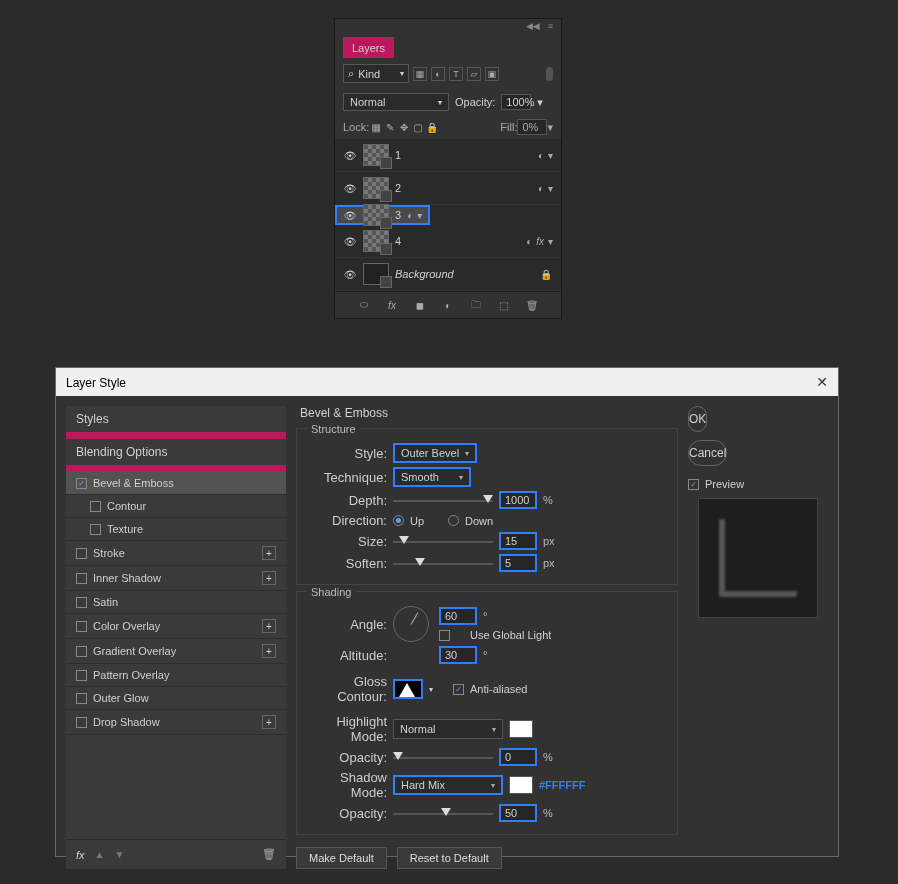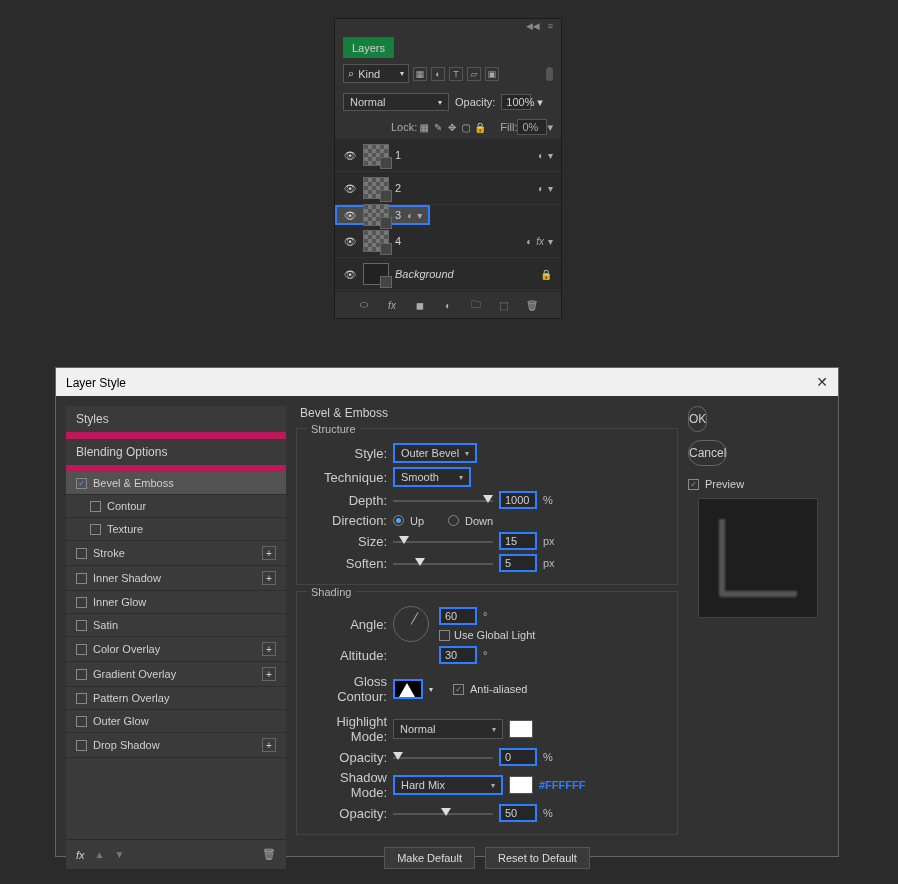--- a/index.html
+++ b/index.html
@@ -3,31 +3,31 @@
 <meta charset="utf-8">
 <style>
 * { box-sizing: border-box; margin: 0; padding: 0; font-family: Tahoma, Arial, sans-serif; }
 body { background: #2b2b2b; width: 898px; height: 884px; position: relative; color: #d0d0d0; font-size: 11px; }
 
 
 .layers-panel { position: absolute; left: 334px; top: 18px; width: 228px; background: #323232; border: 1px solid #1a1a1a; }
 .lp-head { display: flex; justify-content: flex-end; gap: 8px; padding: 2px 8px; background: #323232; }
 .lp-head span { font-size: 9px; color: #888; cursor: pointer; }
 .lp-tabs { display: flex; padding: 4px 8px 0; }
-.lp-tab { padding: 4px 8px; background: #15803d; border-top: 1px solid #555; border-left: 1px solid #555; border-right: 1px solid #555; font-size: 11px; }
+.lp-tab { padding: 4px 8px; background: #be185d; border-top: 1px solid #555; border-left: 1px solid #555; border-right: 1px solid #555; font-size: 11px; }
 .lp-filter { display: flex; align-items: center; gap: 4px; padding: 6px 8px; }
 .lp-filter-select { background: #2a2a2a; border: 1px solid #555; padding: 2px 4px; display: inline-flex; align-items: center; gap: 4px; width: 66px; }
 .lp-filter-select .chev { margin-left: auto; font-size: 8px; }
 .lp-filter .ficon { width: 14px; height: 14px; border: 1px solid #555; display: inline-flex; align-items: center; justify-content: center; font-size: 9px; color: #aaa; }
 .lp-filter .pill { width: 7px; height: 14px; border-radius: 4px; background: #555; margin-left: auto; }
 .lp-row1 { display: flex; align-items: center; gap: 6px; padding: 4px 8px; }
 .lp-select { background: #2a2a2a; border: 1px solid #555; padding: 2px 6px; display: inline-flex; align-items: center; gap: 8px; }
 .lp-select .chev { margin-left: auto; font-size: 8px; }
 .lp-num { background: #262626; border: 1px solid #555; padding: 1px 4px; width: 30px; text-align: left; }
-.lp-lock { display: flex; align-items: center; padding: 4px 8px; color: #aaa; margin-left: 48px; }
+.lp-lock { display: flex; align-items: center; padding: 4px 8px; color: #aaa; }
 .lp-lock .ic { width: 14px; height: 14px; display: inline-flex; align-items: center; justify-content: center; font-size: 10px; }
 .lp-layers { background: #2a2a2a; }
 .lp-layer { display: flex; align-items: center; gap: 6px; padding: 5px 8px; border-bottom: 1px solid #333; }
 .lp-layer.sel { background: #4a4a4a; }
 .lp-eye { width: 14px; height: 14px; display: inline-flex; align-items: center; justify-content: center; font-size: 10px; }
 .lp-thumb { width: 26px; height: 22px; background: repeating-conic-gradient(#777 0 25%, #555 0 50%) 0 0/8px 8px; border: 1px solid #666; position: relative; }
 .lp-thumb::after { content: ""; position: absolute; right: -4px; bottom: -4px; width: 10px; height: 10px; background: #444; border: 1px solid #666; }
 .lp-thumb.bg { background: #222; }
 .lp-name { flex: 1; }
 .lp-name.bg { font-style: italic; }
@@ -73,21 +73,21 @@
 .radio { width: 11px; height: 11px; border: 1px solid #888; border-radius: 50%; display: inline-flex; align-items: center; justify-content: center; }
 .radio.on::before { content: ""; width: 5px; height: 5px; background: #4aa8ff; border-radius: 50%; }
 .cbox { width: 11px; height: 11px; border: 1px solid #888; display: inline-flex; align-items: center; justify-content: center; font-size: 8px; color: #5aa0ff; }
 .cbox.on::before { content: "✓"; }
 .angle-widget { width: 36px; height: 36px; border: 1px solid #666; border-radius: 50%; position: relative; margin-right: 4px; }
 .angle-widget::after { content: ""; position: absolute; left: 50%; top: 50%; width: 14px; height: 1px; background: #aaa; transform-origin: left; transform: rotate(-60deg); }
 .gloss { width: 30px; height: 20px; border: 2px solid #2d7fff; background: #000; position: relative; }
 .gloss::after { content: ""; position: absolute; left: 4px; top: 2px; width: 0; height: 0; border-left: 8px solid transparent; border-right: 8px solid transparent; border-bottom: 14px solid #fff; }
 .colorbox { width: 24px; height: 18px; border: 1px solid #555; background: #fff; }
 .hexnote { color: #2d7fff; font-weight: bold; font-size: 11px; }
-.btns { display: flex; gap: 10px; justify-content: center; margin-top: 6px; }
+.btns { display: flex; gap: 10px; margin-top: 6px; }
 .btn-sm { background: #3a3a3a; border: 1px solid #555; padding: 4px 12px; font-size: 11px; color: #ddd; cursor: pointer; }
 
 .col-right { width: 140px; display: flex; flex-direction: column; gap: 8px; align-items: flex-start; }
 .rbtn { border: 1px solid #666; border-radius: 14px; padding: 5px 0; text-align: center; font-size: 12px; cursor: pointer; background: #323232; }
 .prev-chk { display: flex; align-items: center; justify-content: center; gap: 6px; margin-top: 4px; }
 .preview-box { width: 120px; height: 120px; background: #1e1e1e; border: 1px solid #444; margin: 0 auto; position: relative; }
 .preview-box::after { content: ""; position: absolute; left: 20px; top: 20px; right: 20px; bottom: 20px; border-left: 6px solid #555; border-bottom: 6px solid #555; border-radius: 2px; filter: blur(1px); }
 </style>
 </head>
 <body>
@@ -219,24 +219,20 @@
           <span>Stroke</span>
           <span class="plus">+</span>
         </div>
         <div class="eff">
           <span class="chk"></span>
           <span>Inner Shadow</span>
           <span class="plus">+</span>
         </div>
         <div class="eff">
           <span class="chk"></span>
-          <span>Inner Glow</span>
-        </div>
-        <div class="eff">
-          <span class="chk"></span>
           <span>Satin</span>
         </div>
         <div class="eff">
           <span class="chk"></span>
           <span>Color Overlay</span>
           <span class="plus">+</span>
         </div>
         <div class="eff">
           <span class="chk"></span>
           <span>Gradient Overlay</span>
@@ -323,21 +319,21 @@
         <span class="legend">Shading</span>
         <div class="fld-body">
           <div class="frow">
             <span class="lbl">Angle:</span>
             <div class="angle-widget"></div>
             <div style="display:flex;flex-direction:column;gap:4px">
               <div style="display:flex;gap:6px;align-items:center">
                 <div class="num">60</div>
                 <span class="unit">°</span>
               </div>
-              <div style="display:flex;gap:4px;align-items:center">
+              <div style="display:flex;gap:20px;align-items:center">
                 <span class="cbox"></span>
                 <span>Use Global Light</span>
               </div>
             </div>
           </div>
           <div class="frow">
             <span class="lbl">Altitude:</span>
             <span style="width:40px"></span>
             <div class="num">30</div>
             <span class="unit">°</span>

